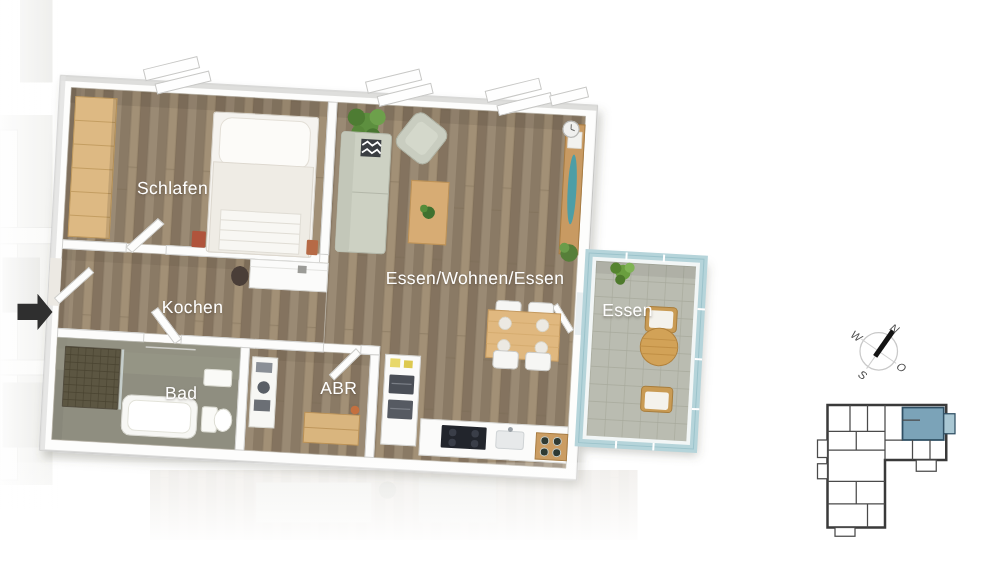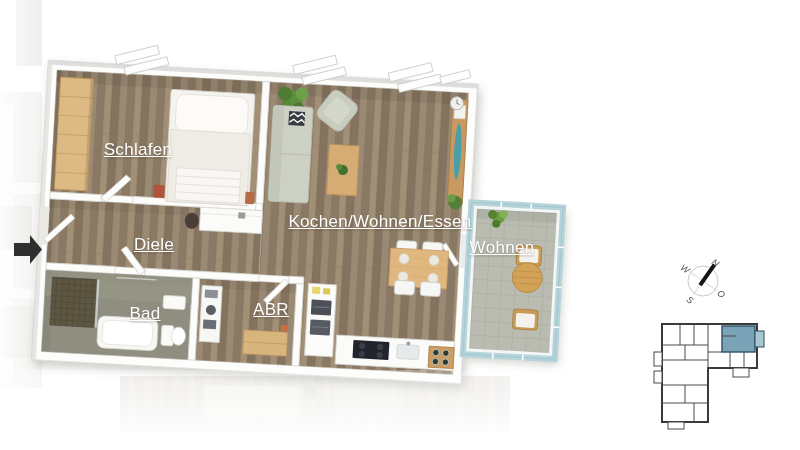--- a/index.html
+++ b/index.html
@@ -1,21 +1,21 @@
 <!DOCTYPE html>
 <html><head>
 <meta charset="utf-8">
 <style>
   html,body{margin:0;padding:0;background:#fff;}
   .stage{position:relative;width:800px;height:450px;background:#ffffff;overflow:hidden;
          font-family:"Liberation Sans",sans-serif;}
   .stage svg{position:absolute;left:0;top:0;}
   .room-label{position:absolute;transform:translate(-50%,-50%);color:#ffffff;
-              font-size:17px;letter-spacing:.3px;white-space:nowrap;
-              text-shadow:0 1px 2px rgba(60,50,40,.4);text-decoration:underline;}
+              font-size:14px;letter-spacing:.3px;white-space:nowrap;
+              text-shadow:0 1px 2px rgba(60,50,40,.4);}
   .compass-letter{font-size:9px;fill:#4a4a4a;font-style:italic;}
 </style>
 </head>
 <body>
 
 <div class="stage">
 
 <svg width="800" height="450" viewBox="0 0 800 450">
   <defs>
     <pattern id="wood" patternUnits="userSpaceOnUse" width="30" height="120">
@@ -268,19 +268,19 @@
       <path d="M708 324V368M662 345H708M680 324V345M694 324V345M662 360H708M685 345V360M662 385H708M662 403H708M685 385V403M694 403V422M708 352H722M730 352V368M744 352V368M736 336H722"></path>
     </g>
     <rect x="733" y="368" width="16" height="9" fill="#ffffff" stroke="#4a4a4a" stroke-width="1"></rect>
     <rect x="654" y="352" width="8" height="14" fill="#ffffff" stroke="#4a4a4a" stroke-width="1"></rect>
     <rect x="654" y="371" width="8" height="12" fill="#ffffff" stroke="#4a4a4a" stroke-width="1"></rect>
     <rect x="668" y="422" width="16" height="7" fill="#ffffff" stroke="#4a4a4a" stroke-width="1"></rect>
   </g>
 </svg>
 
 <div class="room-label" style="left:138px;top:150px;">Schlafen</div>
-<div class="room-label" style="left:154px;top:245px;">Diele</div>
+<div class="room-label" style="left:154px;top:245px;">Kochen</div>
 <div class="room-label" style="left:145px;top:314px;">Bad</div>
 <div class="room-label" style="left:271px;top:310px;">ABR</div>
-<div class="room-label" style="left:380px;top:222px;">Kochen/Wohnen/Essen</div>
-<div class="room-label" style="left:502px;top:248px;">Wohnen</div>
+<div class="room-label" style="left:380px;top:222px;">Essen/Wohnen/Essen</div>
+<div class="room-label" style="left:502px;top:248px;">Essen</div>
 
 </div>
 
 </body></html>

